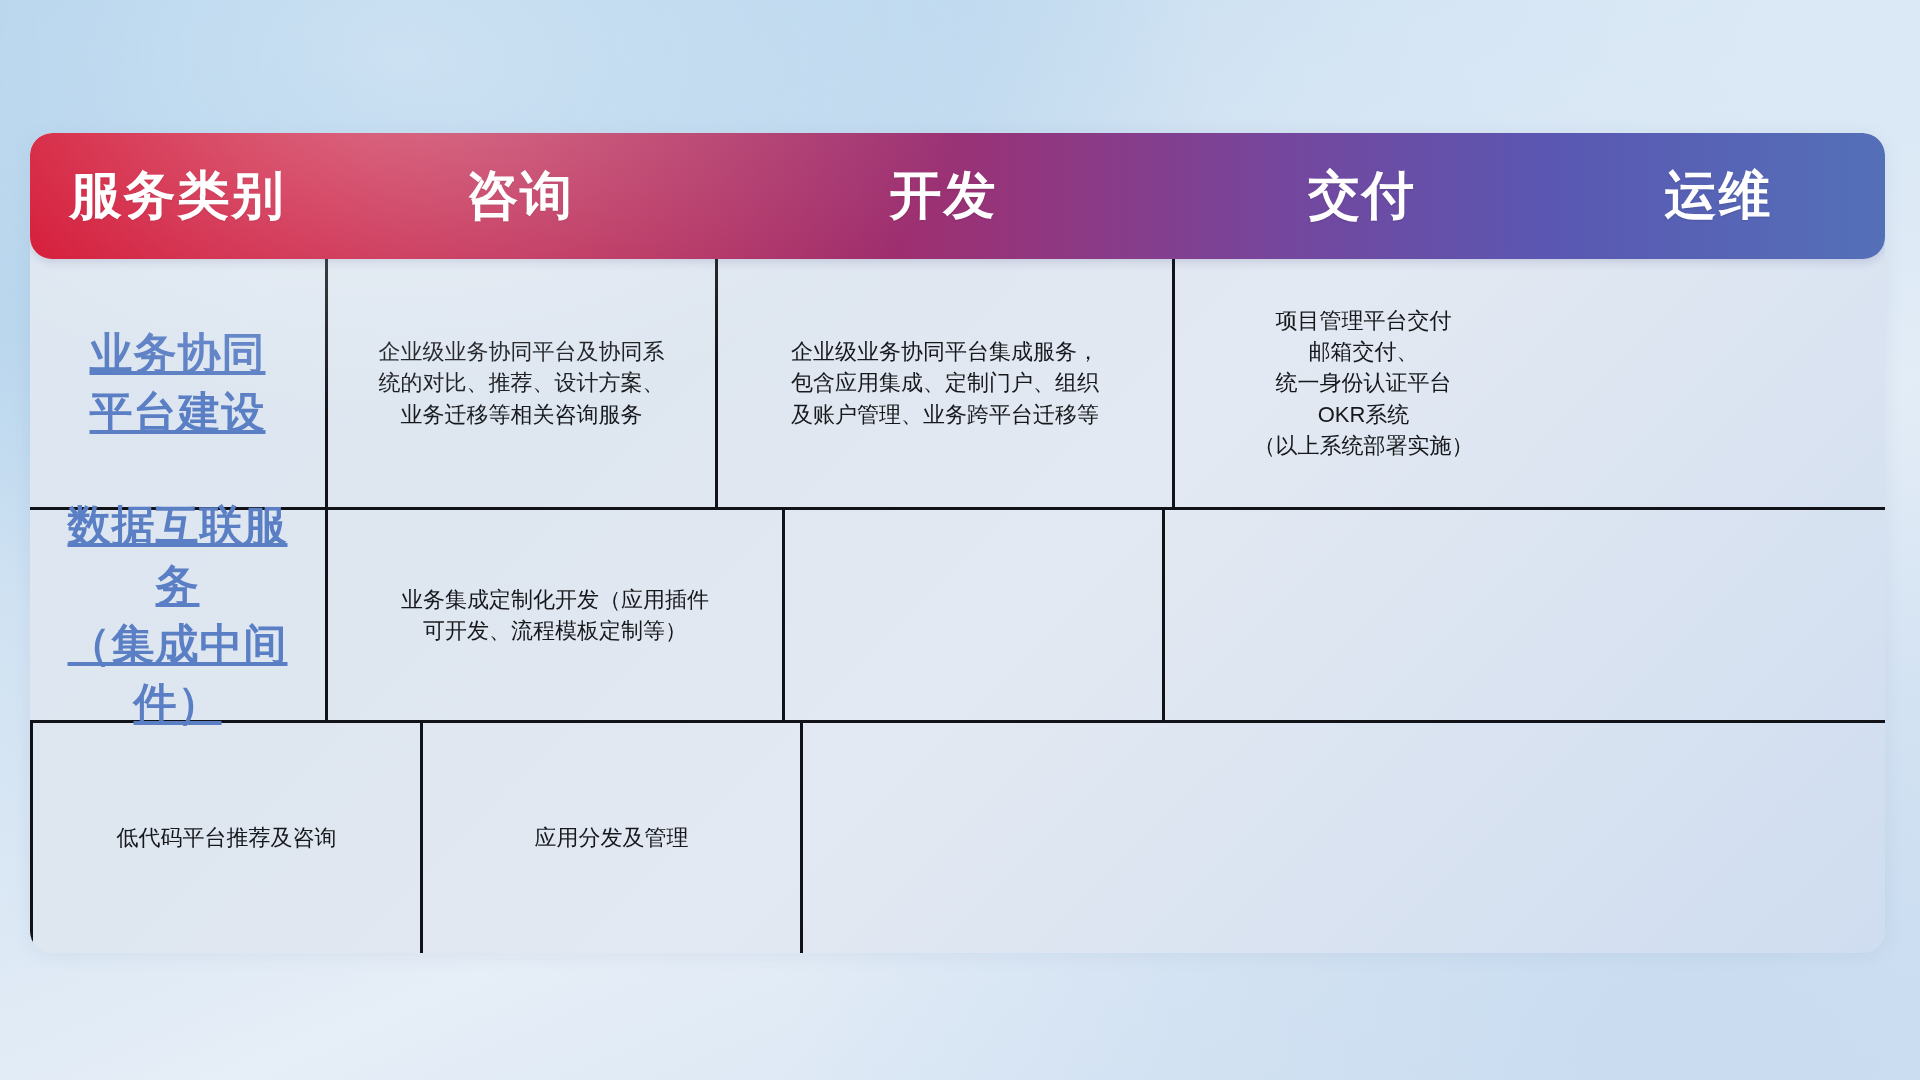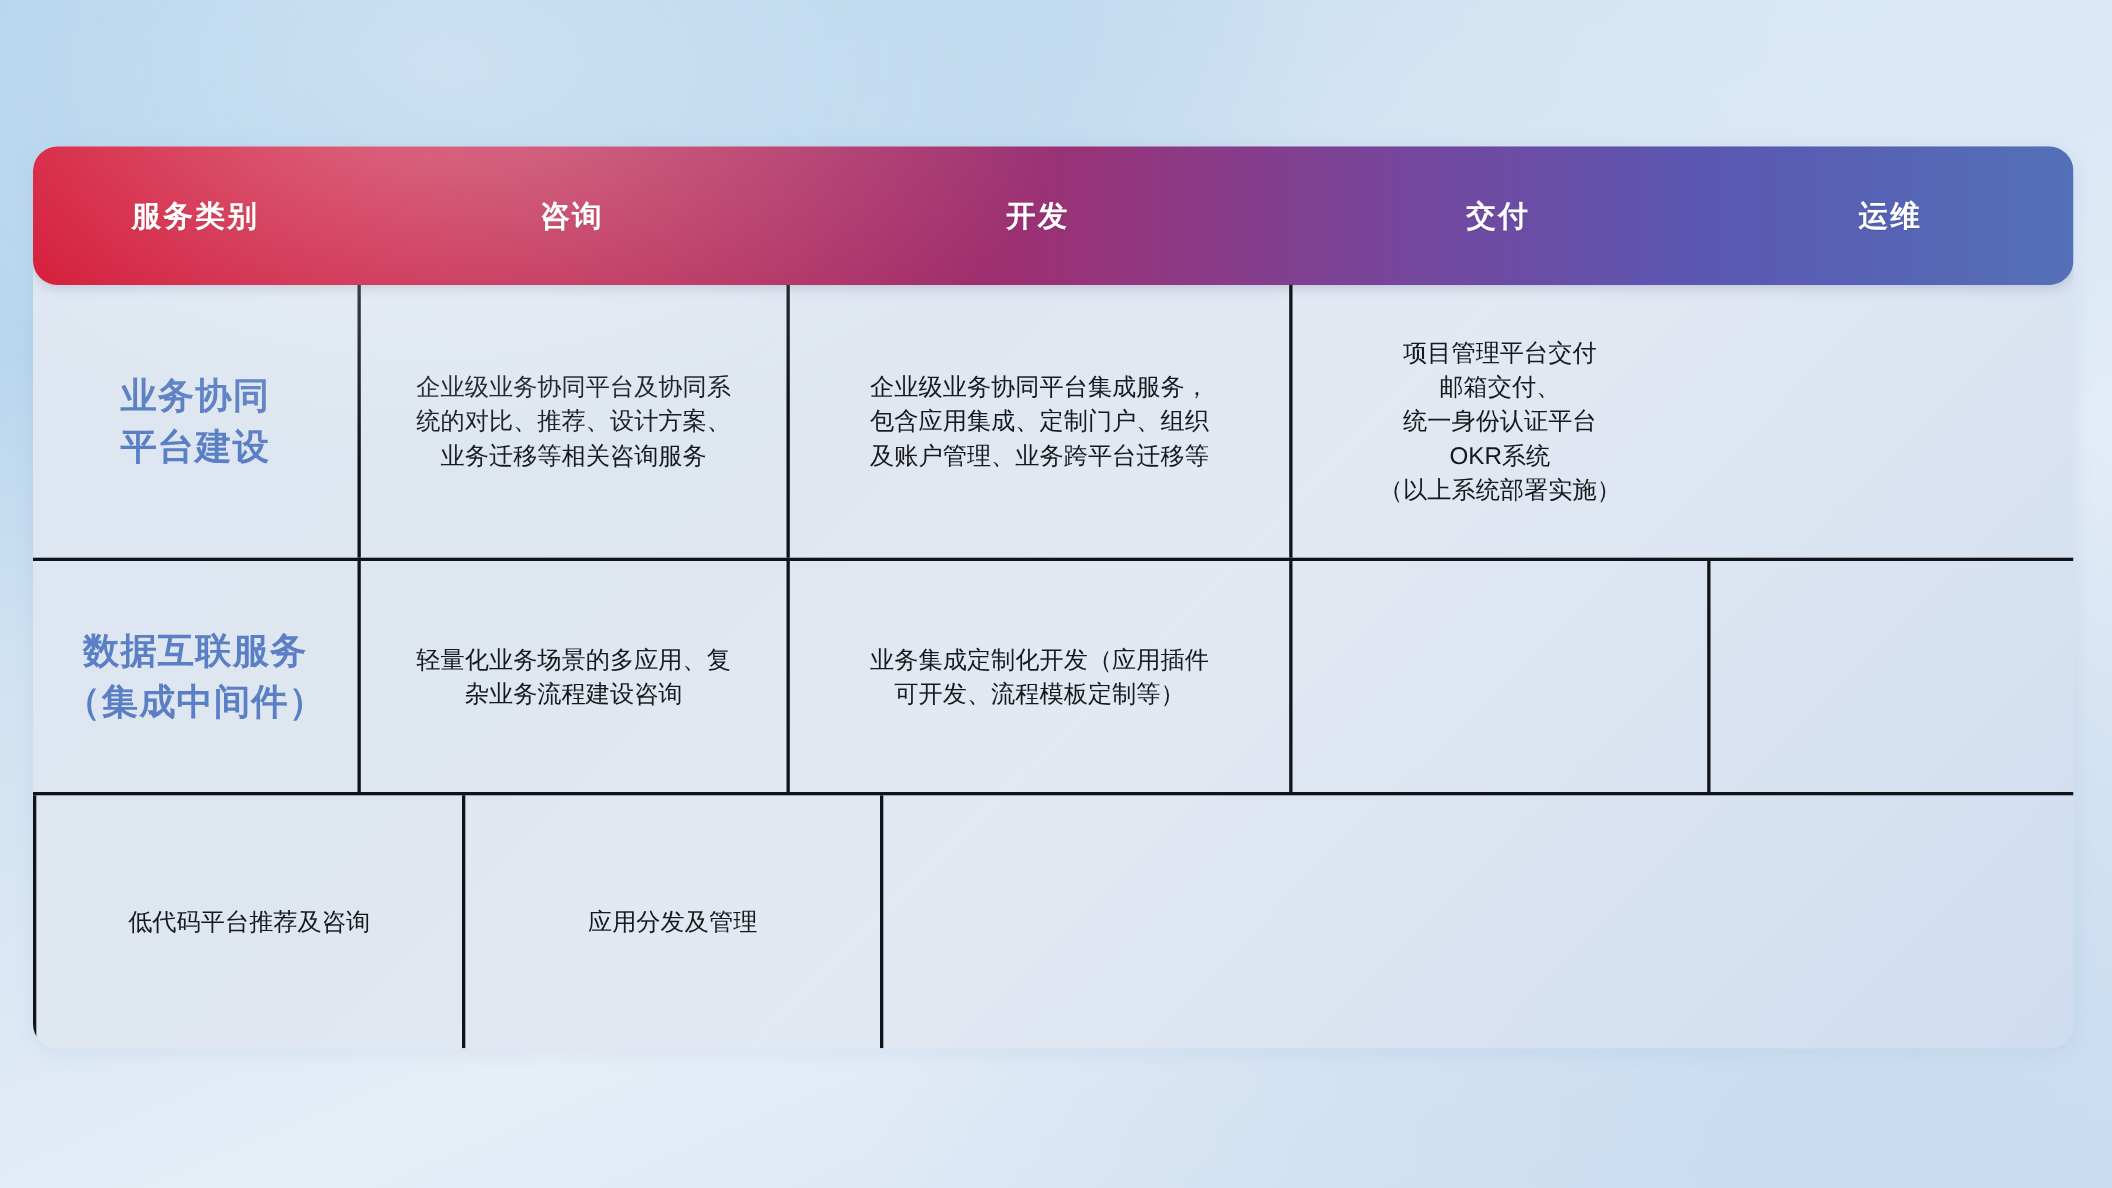--- a/index.html
+++ b/index.html
@@ -61,21 +61,21 @@
         #74479e 68%,
         #5a57b2 82%,
         #5470b8 100%);
     box-shadow: 0 3px 10px rgba(60,60,120,0.18);
   }
   .th {
     display: flex;
     align-items: center;
     justify-content: center;
     color: #ffffff;
-    font-size: 27px;
+    font-size: 52px;
     font-weight: 700;
     letter-spacing: 2px;
     text-shadow: 0 1px 2px rgba(0,0,0,0.12);
   }
 
   
   .tbody { display: block; }
   .trow {
     display: flex;
     border-top: 3px solid #111318;
@@ -99,24 +99,25 @@
   
   .c0 { width: 295px; }
   .c1 { width: 390px; }
   .c2 { width: 457px; }
   .c3 { width: 380px; }
   .c4 { width: 333px; }
 
   
   .rowlabel {
     color: #5b7fc4;
-    font-size: 33px;
+    font-size: 43px;
     font-weight: 700;
     line-height: 1.38;
     letter-spacing: 1px;
+    text-decoration: underline;
   }
 
   
   .r0 { height: 248px; }
   .r1 { height: 210px; }
   .r2 { height: 230px; }
 </style>
 </head>
 <body>
 
@@ -146,22 +147,20 @@
         <div class="tcell c3">项目管理平台交付
 邮箱交付、
 统一身份认证平台
 OKR系统
 （以上系统部署实施）</div>
       </div>
 
       <div class="trow r1">
         <div class="tcell c0 rowlabel no-rule">数据互联服务
 （集成中间件）</div>
-        <div class="tcell c1">轻量化业务场景的多应用、复
-杂业务流程建设咨询</div>
         <div class="tcell c2">业务集成定制化开发（应用插件
 可开发、流程模板定制等）</div>
         <div class="tcell c3"></div>
         <div class="tcell c4"></div>
       </div>
 
       <div class="trow r2">
         <div class="tcell c1">低代码平台推荐及咨询</div>
         <div class="tcell c3">应用分发及管理</div>
         <div class="tcell c4"></div>

